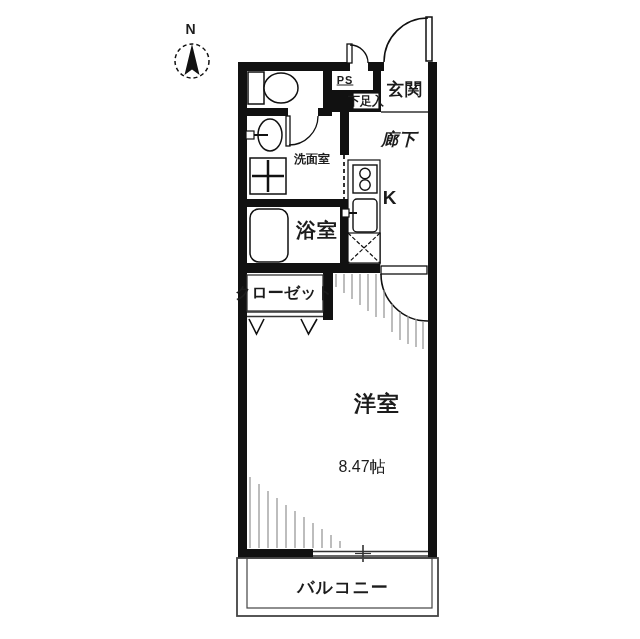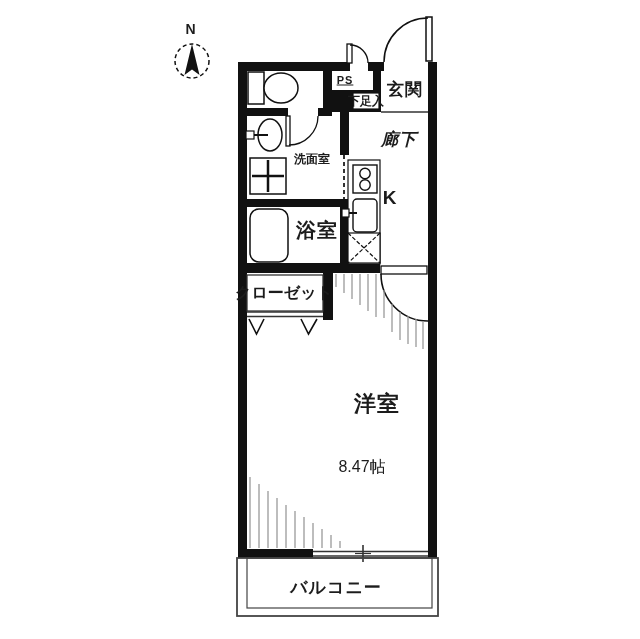--- a/index.html
+++ b/index.html
@@ -182,14 +182,14 @@
   <div class="lbl" style="left:345px;top:80px;font-size:11px;text-decoration:underline;">PS</div>
   <div class="lbl" style="left:405px;top:89px;font-size:17px;">玄関</div>
   <div class="lbl" style="left:366px;top:101px;font-size:12px;letter-spacing:0;">下足入</div>
   <div class="lbl" style="left:399px;top:139px;font-size:17px;font-style:italic;">廊下</div>
   <div class="lbl" style="left:312px;top:159px;font-size:12px;letter-spacing:0;">洗面室</div>
   <div class="lbl" style="left:390px;top:197px;font-size:19px;">K</div>
   <div class="lbl" style="left:317px;top:230px;font-size:20px;">浴室</div>
   <div class="lbl" style="left:284px;top:293px;font-size:16px;letter-spacing:0;">クローゼット</div>
   <div class="lbl" style="left:337px;top:404px;font-size:22px;margin-left:40px;">洋室</div>
   <div class="lbl size" style="left:362px;top:467px;font-size:16px;">8.47帖</div>
-  <div class="lbl" style="left:336px;top:587px;font-size:17px;">バルコニー</div>
+  <div class="lbl" style="left:343px;top:587px;font-size:17px;">バルコニー</div>
 </div>
 
 </body></html>

